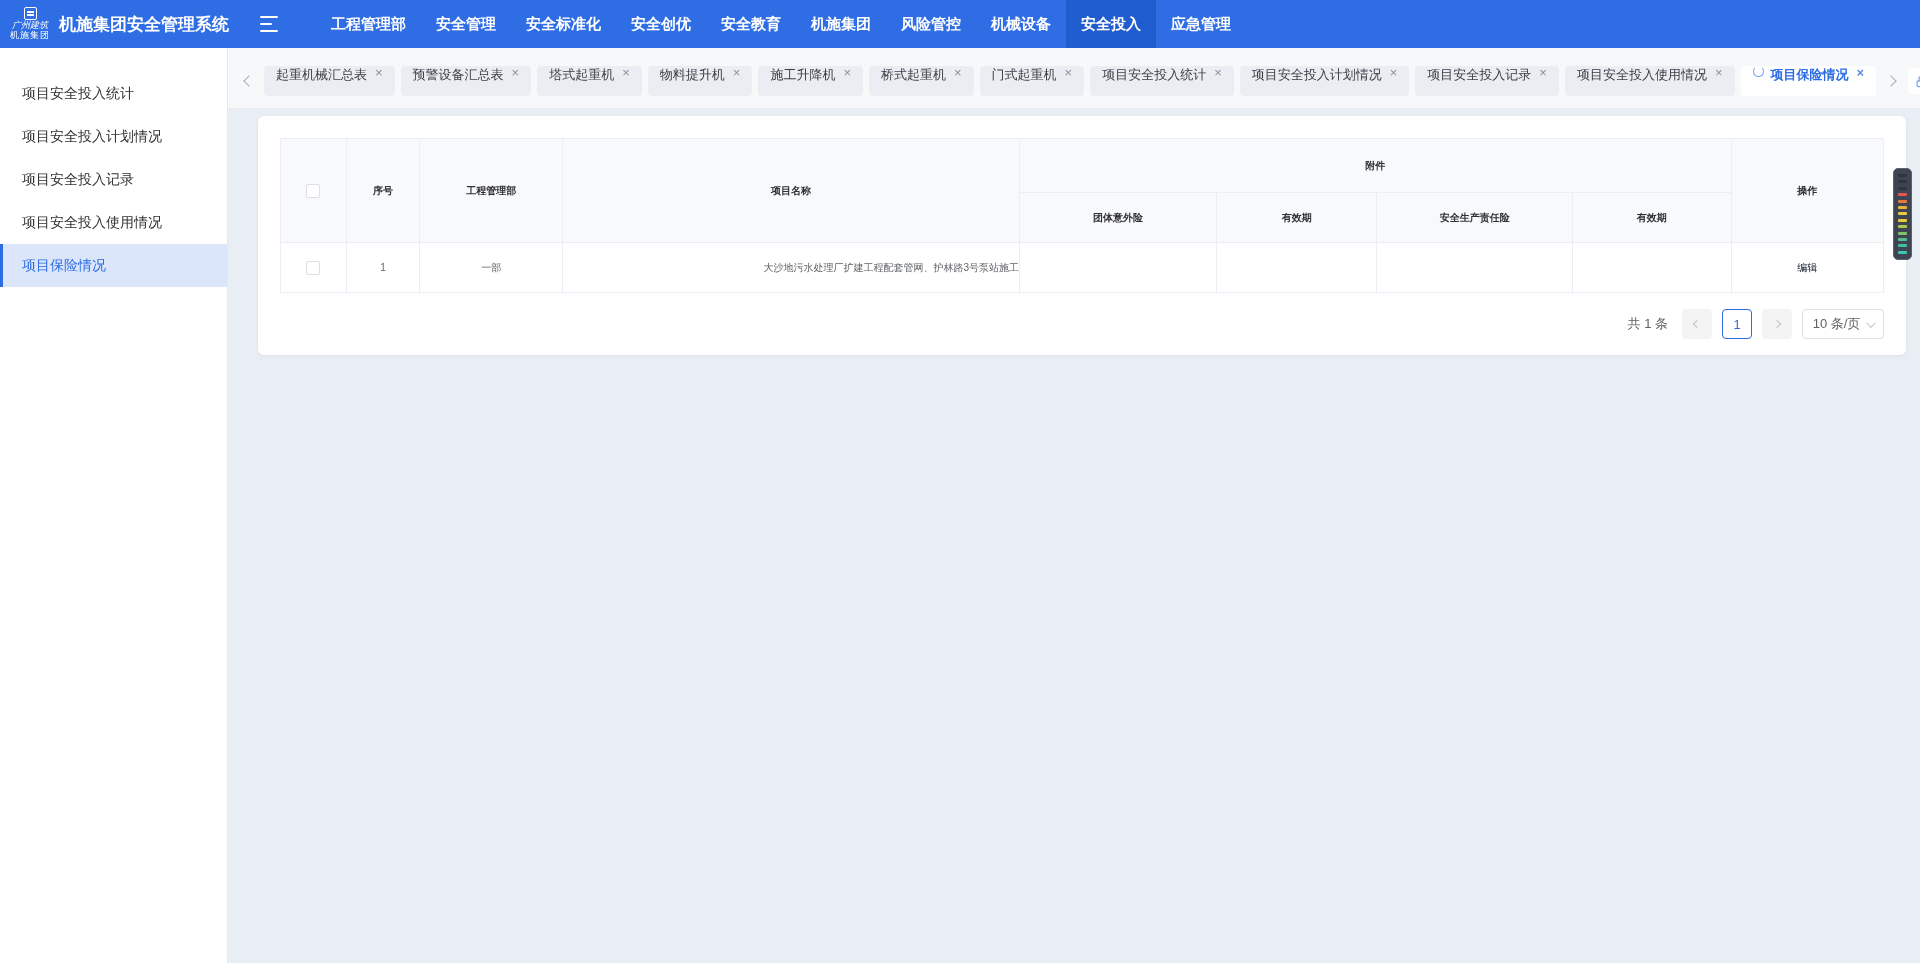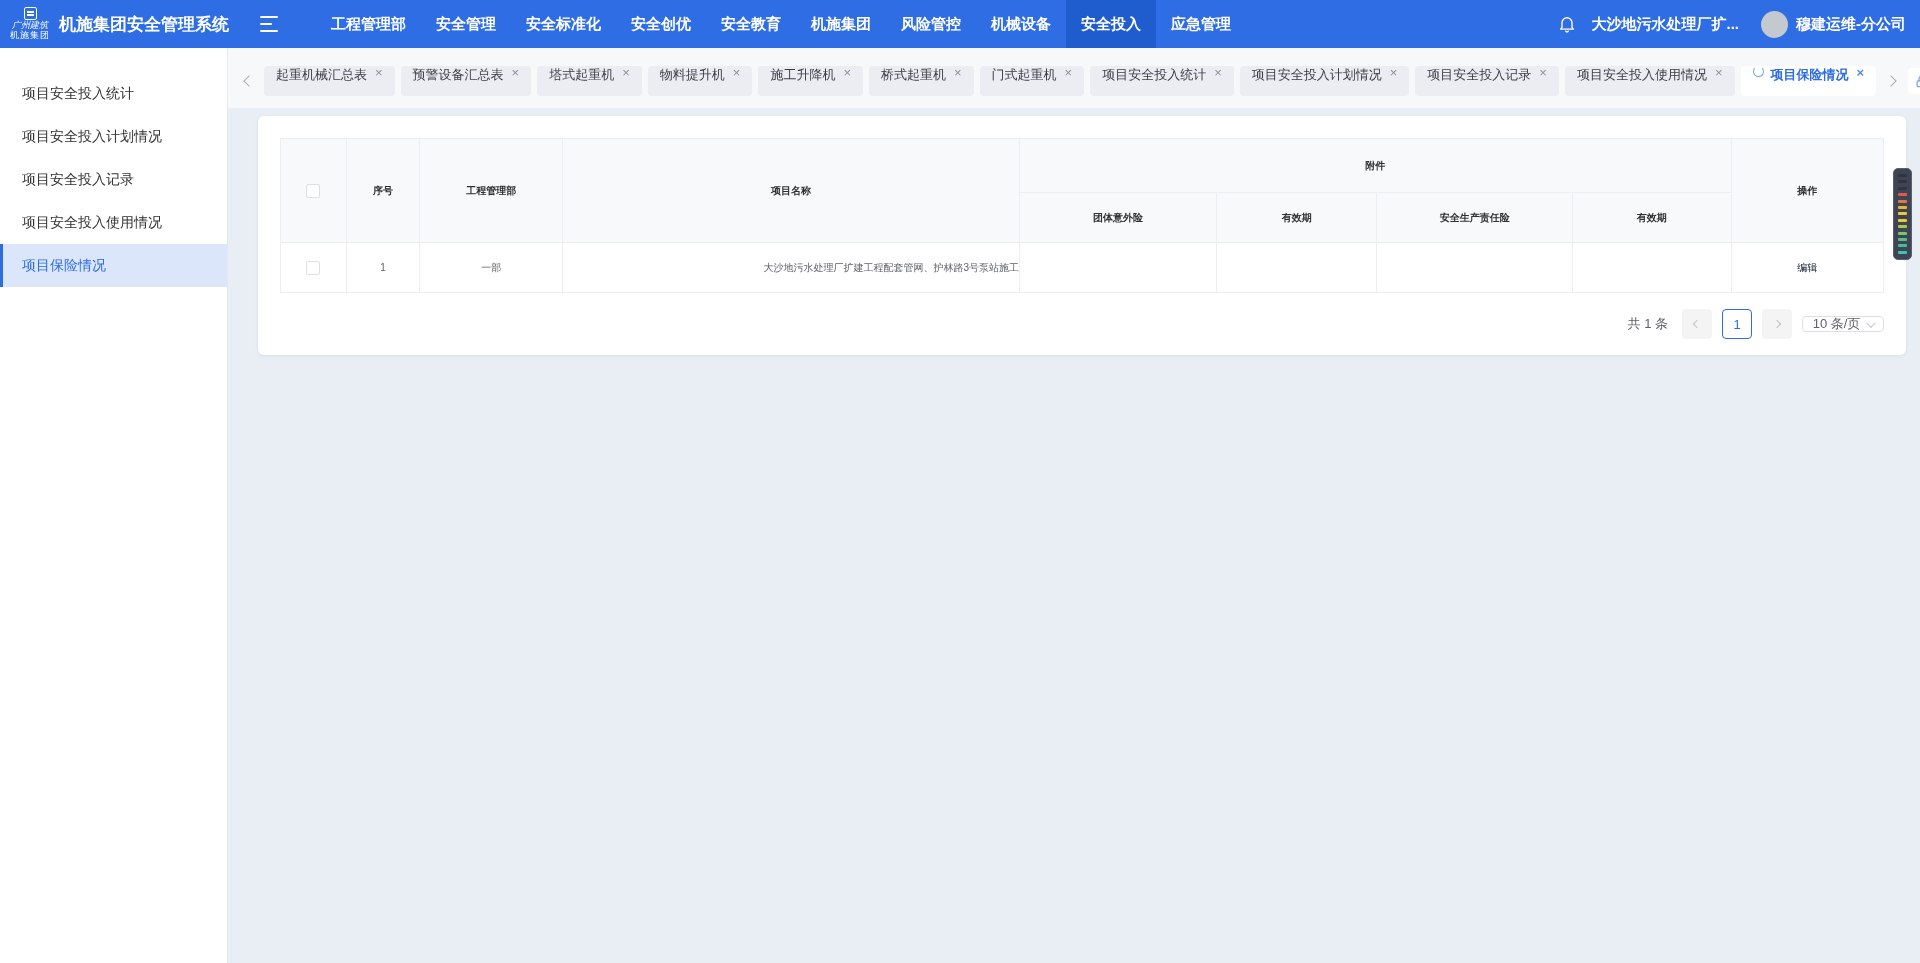--- a/index.html
+++ b/index.html
@@ -61,21 +61,21 @@
   td.cell-project { text-align:right; padding-left:16px; }
   .cb { display:inline-block; width:14px; height:14px; border:1px solid #dcdfe6; border-radius:2px; background:#fff; vertical-align:middle; cursor:pointer; }
   .edit-link { color:#0f172a; cursor:pointer; text-decoration:none; }
 
   
   .pager { display:flex; align-items:center; justify-content:flex-end; margin-top:16px; gap:10px; font-size:13px; color:#606266; }
   .pg-total { margin-right:4px; }
   .pg-btn { width:30px; height:30px; background:#f4f4f5; border-radius:4px; display:flex; align-items:center; justify-content:center; cursor:pointer; }
   .pg-btn .chev { width:6px; height:6px; border-color:#c0c4cc; }
   .pg-page { width:30px; height:30px; background:#fff; border:1px solid #2d6ce3; color:#2d6ce3; border-radius:4px; display:flex; align-items:center; justify-content:center; cursor:pointer; }
-  .pg-size { height:16px; min-width:82px; background:#fff; border:1px solid #dcdfe6; border-radius:4px; display:flex; align-items:center; justify-content:center; gap:6px; padding:0 8px; cursor:pointer; color:#606266; }
+  .pg-size { height:30px; min-width:82px; background:#fff; border:1px solid #dcdfe6; border-radius:4px; display:flex; align-items:center; justify-content:center; gap:6px; padding:0 8px; cursor:pointer; color:#606266; }
   .caret-down { width:7px; height:7px; border-right:1.2px solid #c0c4cc; border-bottom:1.2px solid #c0c4cc; transform:rotate(45deg) translateY(-2px); }
 
   
   .ext-widget { position:absolute; right:8px; top:168px; width:19px; height:92px; border-radius:5px; background:#3e4452; border:1px solid #586072; padding:5px 4px; display:flex; flex-direction:column; justify-content:space-between; cursor:pointer; }
   .ext-widget i { display:block; height:3px; border-radius:1px; }
 </style>
 </head>
 <body>
 
 <div class="app">
@@ -98,29 +98,20 @@
       <div class="topnav-item">工程管理部</div>
       <div class="topnav-item">安全管理</div>
       <div class="topnav-item">安全标准化</div>
       <div class="topnav-item">安全创优</div>
       <div class="topnav-item">安全教育</div>
       <div class="topnav-item">机施集团</div>
       <div class="topnav-item">风险管控</div>
       <div class="topnav-item">机械设备</div>
       <div class="topnav-item active">安全投入</div>
       <div class="topnav-item">应急管理</div>
-    </div>
-    <div class="topbar-right">
-      <svg class="bell" viewBox="0 0 24 24" fill="none" stroke="#fff" stroke-width="1.6" stroke-linejoin="round" stroke-linecap="round">
-        <path d="M18 16v-5.5a6 6 0 1 0-12 0V16l-1.6 2.2h15.2L18 16z"></path>
-        <path d="M10.4 20.5a1.7 1.7 0 0 0 3.2 0"></path>
-      </svg>
-      <span class="tb-project">大沙地污水处理厂扩...</span>
-      <span class="avatar"></span>
-      <span class="tb-user">穆建运维-分公司</span>
     </div>
   </div>
 
   <div class="body">
 
     <div class="sidebar">
       <div class="side-item">项目安全投入统计</div>
       <div class="side-item">项目安全投入计划情况</div>
       <div class="side-item">项目安全投入记录</div>
       <div class="side-item">项目安全投入使用情况</div>

